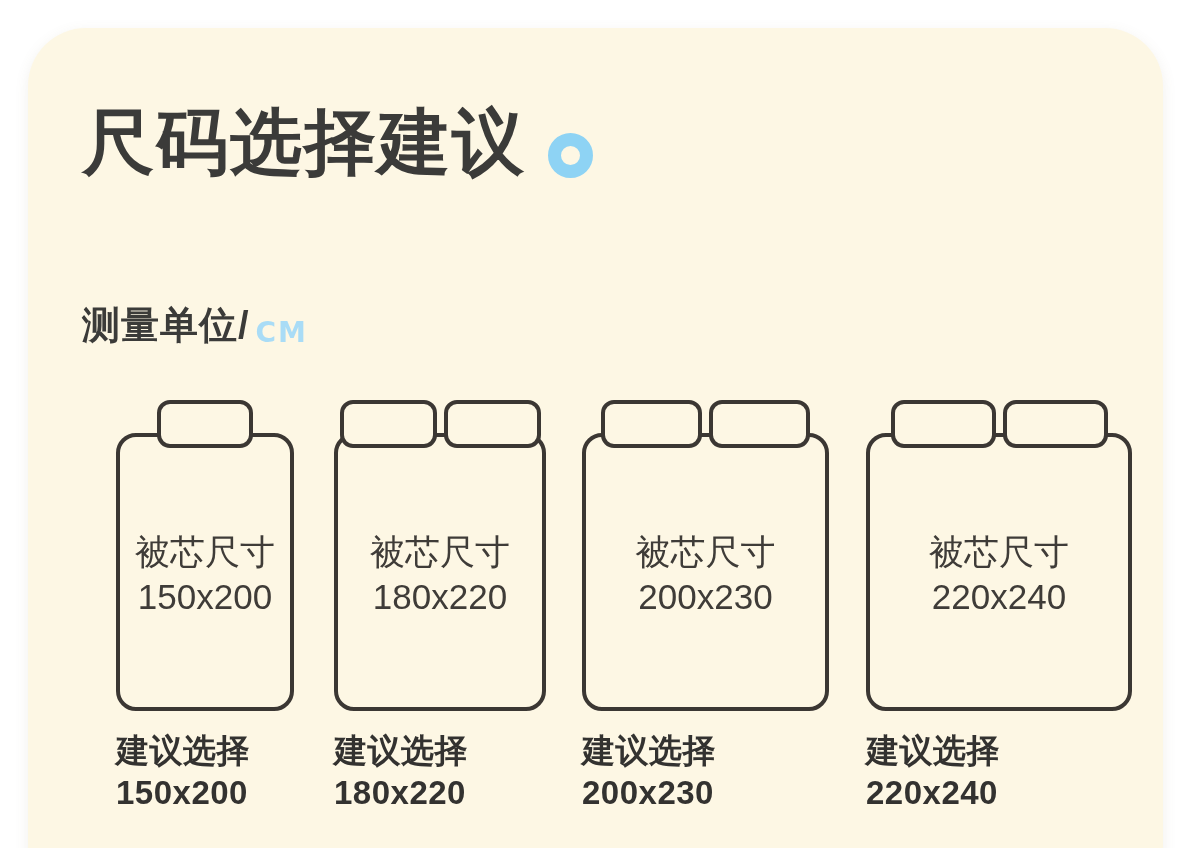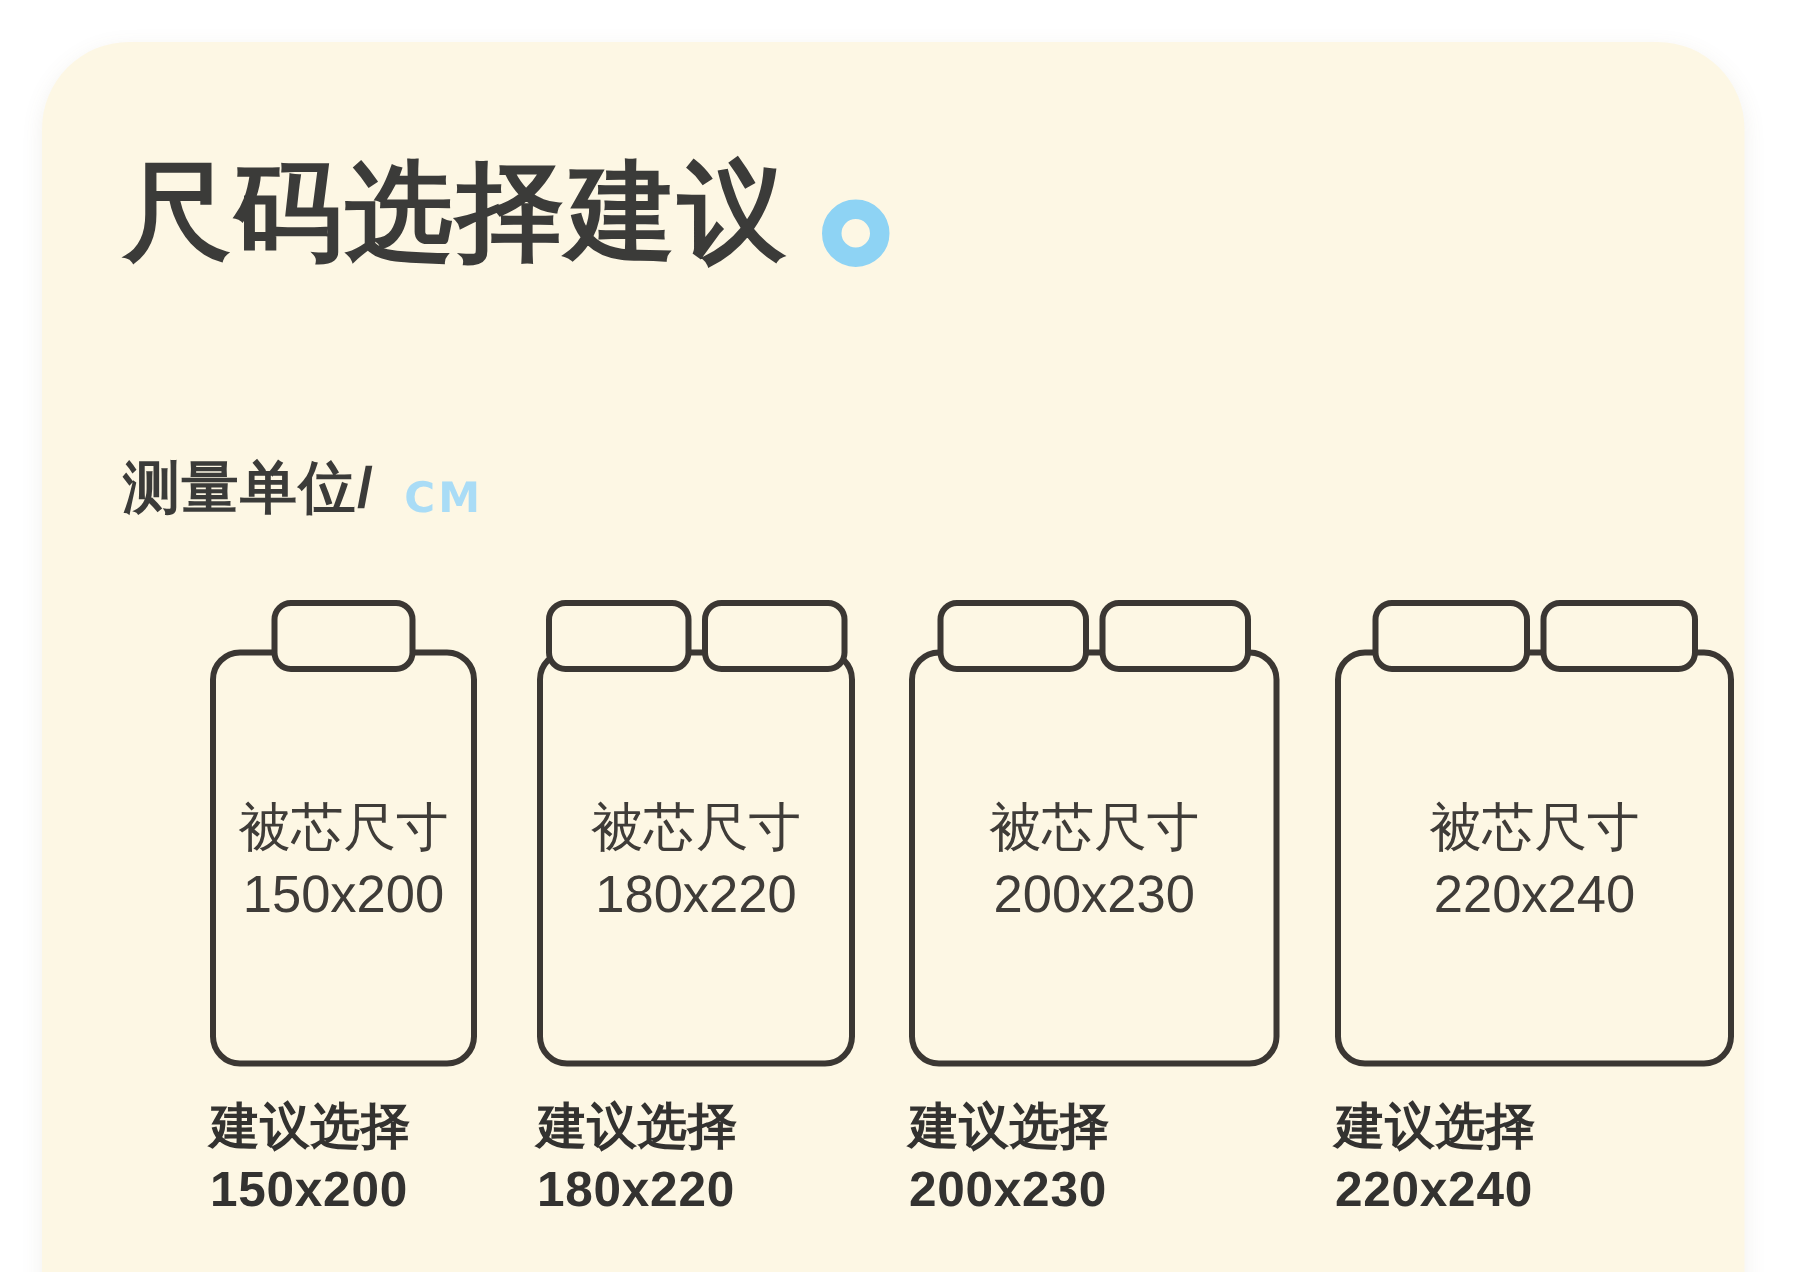--- a/index.html
+++ b/index.html
@@ -74,31 +74,31 @@
   .subtitle-label {
     font-size: 38px;
     font-weight: bold;
     color: #3b3b39;
     letter-spacing: 1px;
   }
   .subtitle-unit {
     font-size: 40px;
     font-weight: bold;
     color: #a9dcf6;
-    margin-left: 20px;
+    margin-left: 6px;
     letter-spacing: 2px;
     font-family: "DejaVu Sans", sans-serif;
     text-transform: lowercase;
     font-variant: small-caps;
   }
 
   
   .cards {
     position: absolute;
-    left: 84px;
+    left: 60px;
     top: 372px;
     width: 1048px;
     height: 420px;
   }
   .card {
     position: absolute;
     top: 0;
     height: 420px;
   }
 

